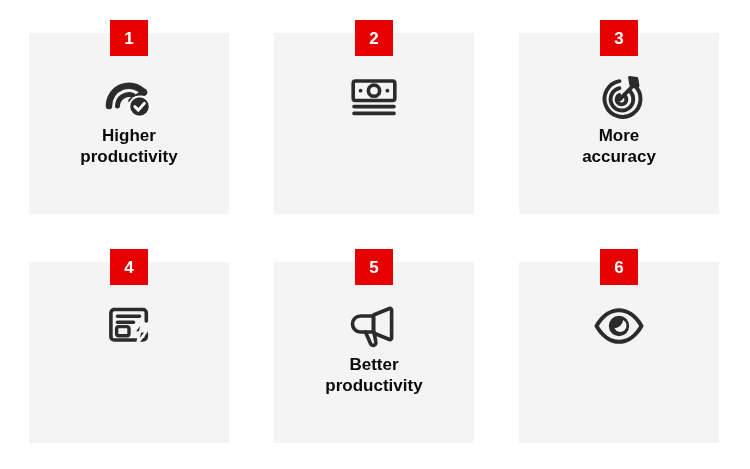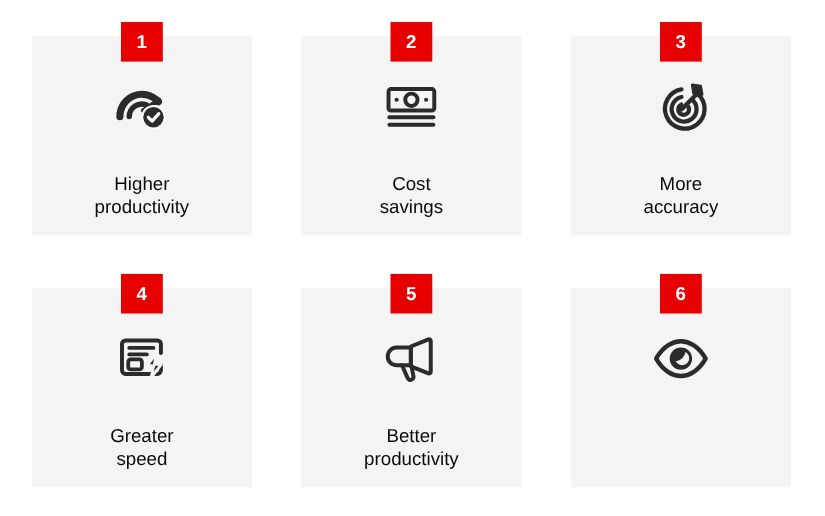--- a/index.html
+++ b/index.html
@@ -62,25 +62,25 @@
     height: 48px;
     display: flex;
     align-items: center;
     justify-content: center;
   }
   .card-icon svg {
     display: block;
   }
 
   .card-label {
-    margin-top: 36px;
+    margin-top: 4px;
     width: 190px;
     text-align: center;
     font-size: 17px;
-    font-weight: normal;
+    font-weight: bold;
     line-height: 1.24;
     color: #0a0a0a;
     white-space: pre-line;
   }
 </style>
 </head>
 <body>
 
 <div id="benefits-grid">
 
@@ -105,22 +105,20 @@
     <div class="card-icon">
       <svg width="50" height="44" viewBox="0 0 50 44" fill="none">
         <rect x="4.2" y="6" width="41.6" height="19.5" rx="2.2" stroke="#2b2b2b" stroke-width="3.6"></rect>
         <circle cx="25" cy="15.7" r="5.6" stroke="#2b2b2b" stroke-width="3.6"></circle>
         <circle cx="11.6" cy="15.7" r="1.9" fill="#2b2b2b"></circle>
         <circle cx="38.4" cy="15.7" r="1.9" fill="#2b2b2b"></circle>
         <line x1="5" y1="31.6" x2="45" y2="31.6" stroke="#2b2b2b" stroke-width="3.6" stroke-linecap="round"></line>
         <line x1="5" y1="38.4" x2="45" y2="38.4" stroke="#2b2b2b" stroke-width="3.6" stroke-linecap="round"></line>
       </svg>
     </div>
-    <div class="card-label">Cost
-savings</div>
   </div>
 
   <div class="benefit-card">
     <div class="card-badge">3</div>
     <div class="card-icon">
       <svg width="50" height="48" viewBox="0 0 50 48" fill="none">
         <path d="M40.5 12.5 A18 18 0 1 1 25.5 8.2" stroke="#2b2b2b" stroke-width="3.9" stroke-linecap="round"></path>
         <path d="M35.2 17.6 A11.3 11.3 0 1 1 25.5 15.2" stroke="#2b2b2b" stroke-width="3.9" stroke-linecap="round"></path>
         <path d="M30.2 22.4 A4.9 4.9 0 1 1 25.3 22.1" stroke="#2b2b2b" stroke-width="3.9" stroke-linecap="round"></path>
         <path d="M25.8 26.4 L41.6 10.2" stroke="#2b2b2b" stroke-width="3.9" stroke-linecap="round"></path>
@@ -135,22 +133,20 @@
     <div class="card-badge">4</div>
     <div class="card-icon">
       <svg width="52" height="46" viewBox="0 0 52 46" fill="none">
         <path d="M31 6.5 H40 A3.3 3.3 0 0 1 43.3 9.8 V18 M43.3 29 V33.7 A3.3 3.3 0 0 1 40 37 H11.2 A3.3 3.3 0 0 1 7.9 33.7 V9.8 A3.3 3.3 0 0 1 11.2 6.5 H31" stroke="#2b2b2b" stroke-width="3.6" stroke-linecap="round" stroke-linejoin="round"></path>
         <line x1="14.5" y1="13.3" x2="36.5" y2="13.3" stroke="#2b2b2b" stroke-width="3.4" stroke-linecap="round"></line>
         <line x1="14.5" y1="19.2" x2="30.5" y2="19.2" stroke="#2b2b2b" stroke-width="3.4" stroke-linecap="round"></line>
         <rect x="13.6" y="23.6" width="12.4" height="9.2" rx="2.2" stroke="#2b2b2b" stroke-width="3.4"></rect>
         <path d="M39.3 17.8 L30.6 29.5 H36.8 L34.3 40.5 L43.6 28.2 H37.4 Z" fill="#2b2b2b" stroke="#f4f4f4" stroke-width="2.6" stroke-linejoin="round"></path>
       </svg>
     </div>
-    <div class="card-label">Greater
-speed</div>
   </div>
 
   <div class="benefit-card">
     <div class="card-badge">5</div>
     <div class="card-icon">
       <svg width="50" height="48" viewBox="0 0 50 48" fill="none">
         <path d="M11.5 14 H24.5 V30 H11.5 A7.2 7.2 0 0 1 11.5 14 Z" stroke="#2b2b2b" stroke-width="3.6" stroke-linejoin="round"></path>
         <path d="M24.5 13 L40.5 6.5 A1.6 1.6 0 0 1 42.6 8 V36 A1.6 1.6 0 0 1 40.5 37.5 L24.5 31 Z" stroke="#2b2b2b" stroke-width="3.6" stroke-linejoin="round"></path>
         <path d="M16.5 30 L21.5 41.5 A2.8 2.8 0 0 0 26.8 39.6 L24.9 30" stroke="#2b2b2b" stroke-width="3.6" stroke-linejoin="round" stroke-linecap="round"></path>
       </svg>

